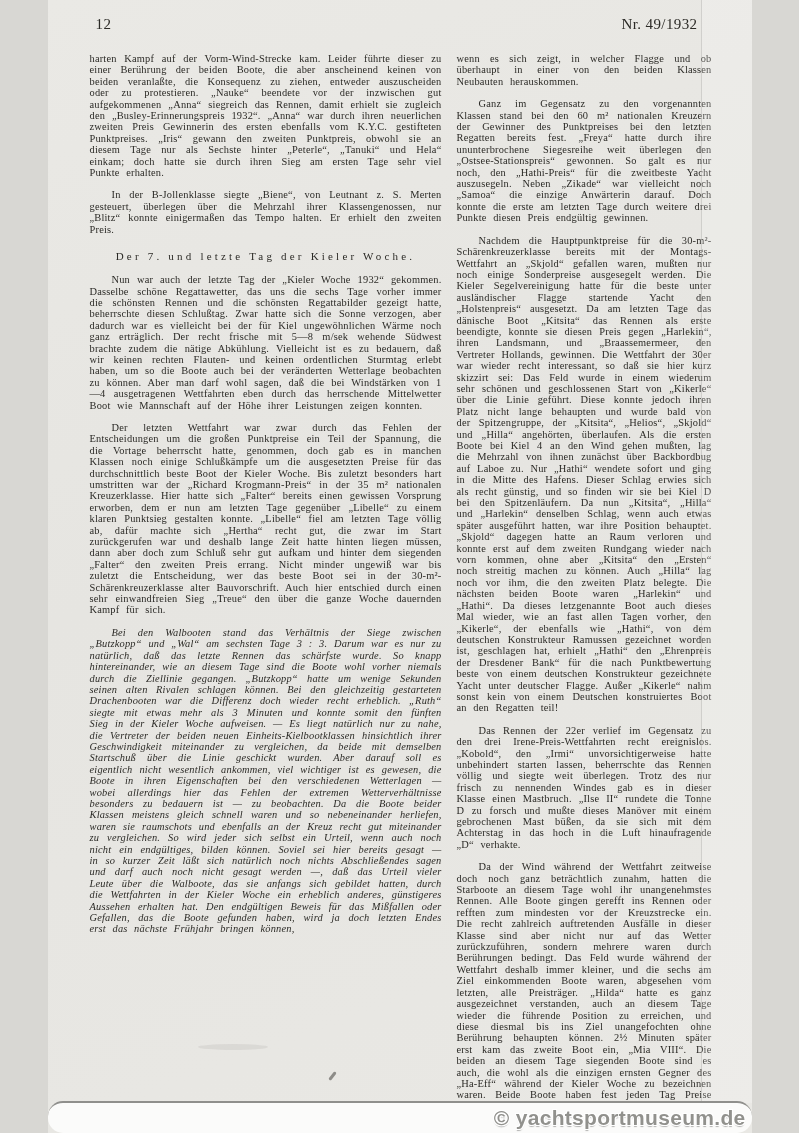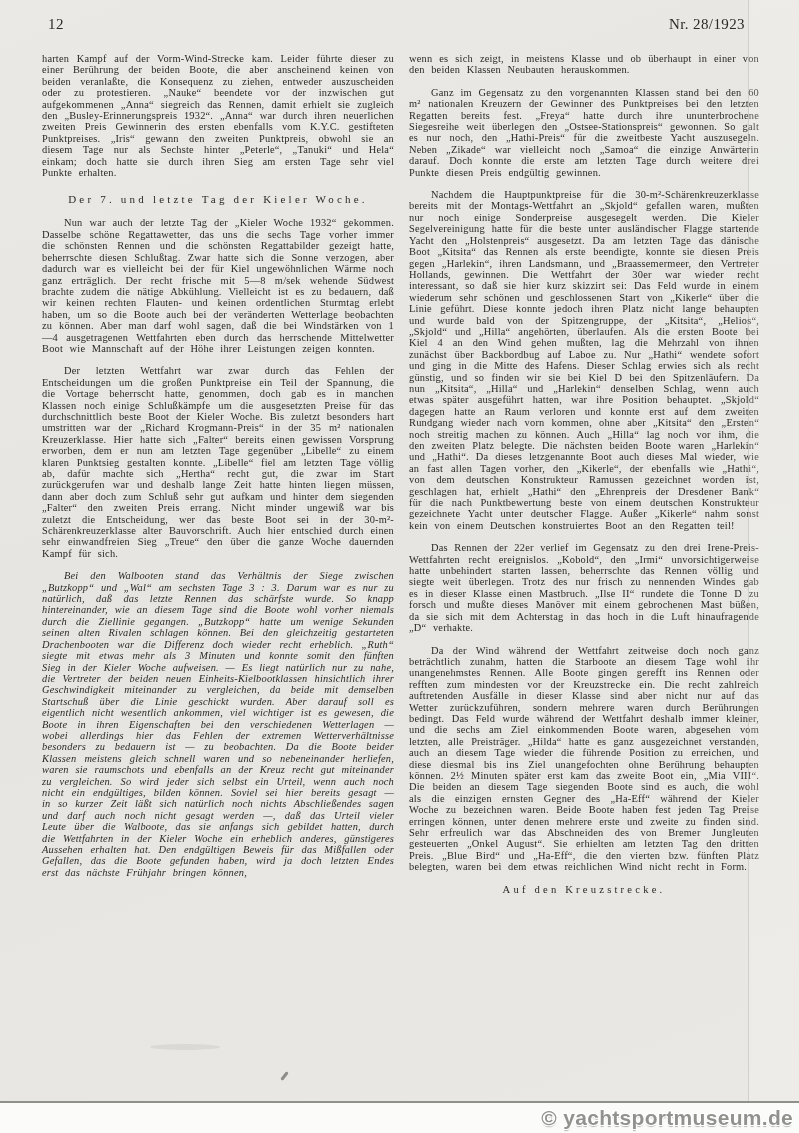--- a/index.html
+++ b/index.html
@@ -1,19 +1,19 @@
 <!DOCTYPE html>
 <html><head>
 <meta charset="utf-8">
 <style>
   html, body { margin: 0; padding: 0; }
   body { background: #d8d7d3; }
   .page {
     position: relative;
-    width: 799px;
+    width: 704px;
     height: 1133px;
     margin: 0 auto;
     background: linear-gradient(160deg, #eae9e5 0%, #e6e5e1 45%, #e9e8e4 100%);
     overflow: hidden;
     font-family: "Liberation Serif", "DejaVu Serif", serif;
     color: #2b2a26;
   }
   .edge-strip {
     position: absolute;
     top: 0; right: 0;
@@ -77,20 +77,21 @@
     width: 70px; height: 6px;
     background: rgba(120,118,112,0.12);
     border-radius: 50%;
   }
   .bottom-strip {
     position: absolute;
     left: 0; right: 0; bottom: 0;
     height: 30px;
     background: #fbfbfa;
     border-top: 2px solid #8f8f8c;
+    border-radius: 15px;
   }
   .watermark {
     position: absolute;
     right: 6px; bottom: 3px;
     font-family: "Liberation Sans", sans-serif;
     font-weight: bold;
     font-size: 21px;
     letter-spacing: 0.3px;
     color: #91918d;
     text-shadow:
@@ -101,35 +102,36 @@
 </style>
 </head>
 <body>
 
 <div class="page">
 
   <div class="edge-strip"></div>
 
   <div class="header">
     <span>12</span>
-    <span>Nr. 28/1923</span>
+    <span>Nr. 49/1932</span>
   </div>
 
   <div class="columns">
 
     <div class="col col-left">
       <p class="noindent">harten Kampf auf der Vorm-Wind-Strecke kam. Leider führte dieser zu einer Berührung der beiden Boote, die aber anscheinend keinen von beiden veranlaßte, die Konsequenz zu ziehen, entweder auszuscheiden oder zu protestieren. „Nauke“ beendete vor der inzwischen gut aufgekommenen „Anna“ siegreich das Rennen, damit erhielt sie zugleich den „Busley-Erinnerungspreis 1932“. „Anna“ war durch ihren neuerlichen zweiten Preis Gewinnerin des ersten ebenfalls vom K.Y.C. gestifteten Punktpreises. „Iris“ gewann den zweiten Punktpreis, obwohl sie an diesem Tage nur als Sechste hinter „Peterle“, „Tanuki“ und Hela“ einkam; doch hatte sie durch ihren Sieg am ersten Tage sehr viel Punkte erhalten.</p>
+      <p>In der B-Jollenklasse siegte „Biene“, von Leutnant z. S. Merten gesteuert, überlegen über die Mehrzahl ihrer Klassengenossen, nur „Blitz“ konnte einigermaßen das Tempo halten. Er erhielt den zweiten Preis.</p>
       <h2 class="section-heading">Der 7. und letzte Tag der Kieler Woche.</h2>
       <p>Nun war auch der letzte Tag der „Kieler Woche 1932“ gekommen. Dasselbe schöne Regattawetter, das uns die sechs Tage vorher immer die schönsten Rennen und die schönsten Regattabilder gezeigt hatte, beherrschte diesen Schlußtag. Zwar hatte sich die Sonne verzogen, aber dadurch war es vielleicht bei der für Kiel ungewöhnlichen Wärme noch ganz erträglich. Der recht frische mit 5—8 m/sek wehende Südwest brachte zudem die nätige Abkühlung. Vielleicht ist es zu bedauern, daß wir keinen rechten Flauten- und keinen ordentlichen Sturmtag erlebt haben, um so die Boote auch bei der veränderten Wetterlage beobachten zu können. Aber man darf wohl sagen, daß die bei Windstärken von 1—4 ausgetragenen Wettfahrten eben durch das herrschende Mittelwetter Boot wie Mannschaft auf der Höhe ihrer Leistungen zeigen konnten.</p>
       <p>Der letzten Wettfahrt war zwar durch das Fehlen der Entscheidungen um die großen Punktpreise ein Teil der Spannung, die die Vortage beherrscht hatte, genommen, doch gab es in manchen Klassen noch einige Schlußkämpfe um die ausgesetzten Preise für das durchschnittlich beste Boot der Kieler Woche. Bis zuletzt besonders hart umstritten war der „Richard Krogmann-Preis“ in der 35 m² nationalen Kreuzerklasse. Hier hatte sich „Falter“ bereits einen gewissen Vorsprung erworben, dem er nun am letzten Tage gegenüber „Libelle“ zu einem klaren Punktsieg gestalten konnte. „Libelle“ fiel am letzten Tage völlig ab, dafür machte sich „Hertha“ recht gut, die zwar im Start zurückgerufen war und deshalb lange Zeit hatte hinten liegen müssen, dann aber doch zum Schluß sehr gut aufkam und hinter dem siegenden „Falter“ den zweiten Preis errang. Nicht minder ungewiß war bis zuletzt die Entscheidung, wer das beste Boot sei in der 30-m²-Schärenkreuzerklasse alter Bauvorschrift. Auch hier entschied durch einen sehr einwandfreien Sieg „Treue“ den über die ganze Woche dauernden Kampf für sich.</p>
       <p>Bei den Walbooten stand das Verhältnis der Siege zwischen „Butzkopp“ und „Wal“ am sechsten Tage 3 : 3. Darum war es nur zu natürlich, daß das letzte Rennen das schärfste wurde. So knapp hintereinander, wie an diesem Tage sind die Boote wohl vorher niemals durch die Ziellinie gegangen. „Butzkopp“ hatte um wenige Sekunden seinen alten Rivalen schlagen können. Bei den gleichzeitig gestarteten Drachenbooten war die Differenz doch wieder recht erheblich. „Ruth“ siegte mit etwas mehr als 3 Minuten und konnte somit den fünften Sieg in der Kieler Woche aufweisen. — Es liegt natürlich nur zu nahe, die Vertreter der beiden neuen Einheits-Kielbootklassen hinsichtlich ihrer Geschwindigkeit miteinander zu vergleichen, da beide mit demselben Startschuß über die Linie geschickt wurden. Aber darauf soll es eigentlich nicht wesentlich ankommen, viel wichtiger ist es gewesen, die Boote in ihren Eigenschaften bei den verschiedenen Wetterlagen — wobei allerdings hier das Fehlen der extremen Wetterverhältnisse besonders zu bedauern ist — zu beobachten. Da die Boote beider Klassen meistens gleich schnell waren und so nebeneinander herliefen, waren sie raumschots und ebenfalls an der Kreuz recht gut miteinander zu vergleichen. So wird jeder sich selbst ein Urteil, wenn auch noch nicht ein endgültiges, bilden können. Soviel sei hier bereits gesagt — in so kurzer Zeit läßt sich natürlich noch nichts Abschließendes sagen und darf auch noch nicht gesagt werden —, daß das Urteil vieler Leute über die Walboote, das sie anfangs sich gebildet hatten, durch die Wettfahrten in der Kieler Woche ein erheblich anderes, günstigeres Aussehen erhalten hat. Den endgültigen Beweis für das Mißfallen oder Gefallen, das die Boote gefunden haben, wird ja doch letzten Endes erst das nächste Frühjahr bringen können,</p>
     </div>
 
     <div class="col col-right">
-      <p class="noindent">wenn es sich zeigt, in meistens Klasse und ob überhaupt in einer von den beiden Klassen Neubauten herauskommen.</p>
+      <p class="noindent">wenn es sich zeigt, in welcher Flagge und ob überhaupt in einer von den beiden Klassen Neubauten herauskommen.</p>
       <p>Ganz im Gegensatz zu den vorgenannten Klassen stand bei den 60 m² nationalen Kreuzern der Gewinner des Punktpreises bei den letzten Regatten bereits fest. „Freya“ hatte durch ihre ununterbrochene Siegesreihe weit überlegen den „Ostsee-Stationspreis“ gewonnen. So galt es nur noch, den „Hathi-Preis“ für die zweitbeste Yacht auszusegeln. Neben „Zikade“ war vielleicht noch „Samoa“ die einzige Anwärterin darauf. Doch konnte die erste am letzten Tage durch weitere drei Punkte diesen Preis endgültig gewinnen.</p>
       <p>Nachdem die Hauptpunktpreise für die 30-m²-Schärenkreuzerklasse bereits mit der Montags-Wettfahrt an „Skjold“ gefallen waren, mußten nur noch einige Sonderpreise ausgesegelt werden. Die Kieler Segelvereinigung hatte für die beste unter ausländischer Flagge startende Yacht den „Holstenpreis“ ausgesetzt. Da am letzten Tage das dänische Boot „Kitsita“ das Rennen als erste beendigte, konnte sie diesen Preis gegen „Harlekin“, ihren Landsmann, und „Braassemermeer, den Vertreter Hollands, gewinnen. Die Wettfahrt der 30er war wieder recht interessant, so daß sie hier kurz skizzirt sei: Das Feld wurde in einem wiederum sehr schönen und geschlossenen Start von „Kikerle“ über die Linie geführt. Diese konnte jedoch ihren Platz nicht lange behaupten und wurde bald von der Spitzengruppe, der „Kitsita“, „Helios“, „Skjold“ und „Hilla“ angehörten, überlaufen. Als die ersten Boote bei Kiel 4 an den Wind gehen mußten, lag die Mehrzahl von ihnen zunächst über Backbordbug auf Laboe zu. Nur „Hathi“ wendete sofort und ging in die Mitte des Hafens. Dieser Schlag erwies sich als recht günstig, und so finden wir sie bei Kiel D bei den Spitzenläufern. Da nun „Kitsita“, „Hilla“ und „Harlekin“ denselben Schlag, wenn auch etwas später ausgeführt hatten, war ihre Position behauptet. „Skjold“ dagegen hatte an Raum verloren und konnte erst auf dem zweiten Rundgang wieder nach vorn kommen, ohne aber „Kitsita“ den „Ersten“ noch streitig machen zu können. Auch „Hilla“ lag noch vor ihm, die den zweiten Platz belegte. Die nächsten beiden Boote waren „Harlekin“ und „Hathi“. Da dieses letzgenannte Boot auch dieses Mal wieder, wie an fast allen Tagen vorher, den „Kikerle“, der ebenfalls wie „Hathi“, von dem deutschen Konstrukteur Ramussen gezeichnet worden ist, geschlagen hat, erhielt „Hathi“ den „Ehrenpreis der Dresdener Bank“ für die nach Punktbewertung beste von einem deutschen Konstrukteur gezeichnete Yacht unter deutscher Flagge. Außer „Kikerle“ nahm sonst kein von einem Deutschen konstruiertes Boot an den Regatten teil!</p>
       <p>Das Rennen der 22er verlief im Gegensatz zu den drei Irene-Preis-Wettfahrten recht ereignislos. „Kobold“, den „Irmi“ unvorsichtigerweise hatte unbehindert starten lassen, beherrschte das Rennen völlig und siegte weit überlegen. Trotz des nur frisch zu nennenden Windes gab es in dieser Klasse einen Mastbruch. „Ilse II“ rundete die Tonne D zu forsch und mußte dieses Manöver mit einem gebrochenen Mast büßen, da sie sich mit dem Achterstag in das hoch in die Luft hinaufragende „D“ verhakte.</p>
       <p>Da der Wind während der Wettfahrt zeitweise doch noch ganz beträchtlich zunahm, hatten die Starboote an diesem Tage wohl ihr unangenehmstes Rennen. Alle Boote gingen gerefft ins Rennen oder refften zum mindesten vor der Kreuzstrecke ein. Die recht zahlreich auftretenden Ausfälle in dieser Klasse sind aber nicht nur auf das Wetter zurückzuführen, sondern mehrere waren durch Berührungen bedingt. Das Feld wurde während der Wettfahrt deshalb immer kleiner, und die sechs am Ziel einkommenden Boote waren, abgesehen vom letzten, alle Preisträger. „Hilda“ hatte es ganz ausgezeichnet verstanden, auch an diesem Tage wieder die führende Position zu erreichen, und diese diesmal bis ins Ziel unangefochten ohne Berührung behaupten können. 2½ Minuten später erst kam das zweite Boot ein, „Mia VIII“. Die beiden an diesem Tage siegenden Boote sind es auch, die wohl als die einzigen ernsten Gegner des „Ha-Eff“ während der Kieler Woche zu bezeichnen waren. Beide Boote haben fest jeden Tag Preise erringen können, unter denen mehrere erste und zweite zu finden sind. Sehr erfreulich war das Abschneiden des von Bremer Jungleuten gesteuerten „Onkel August“. Sie erhielten am letzten Tag den dritten Preis. „Blue Bird“ und „Ha-Eff“, die den vierten bzw. fünften Platz belegten, waren bei dem etwas reichlichen Wind nicht recht in Form.</p>
       <h3 class="subsection-heading">Auf den Kreuzstrecke.</h3>
     </div>
 
   </div>
 
   <div class="smudge"></div>

